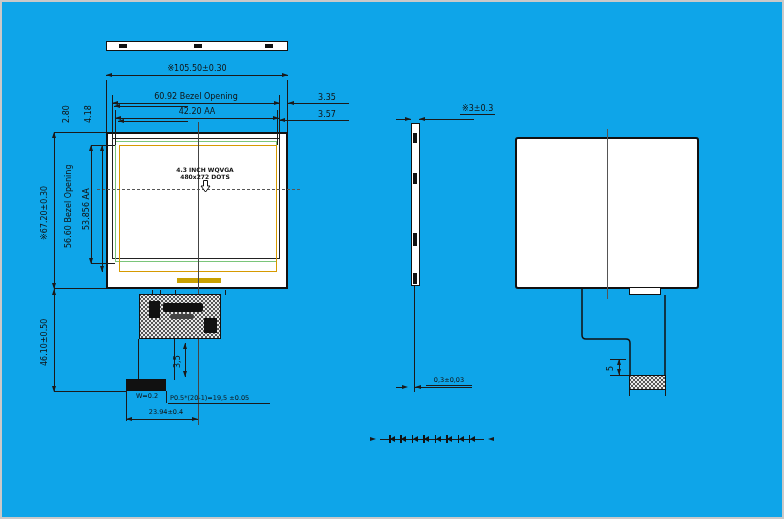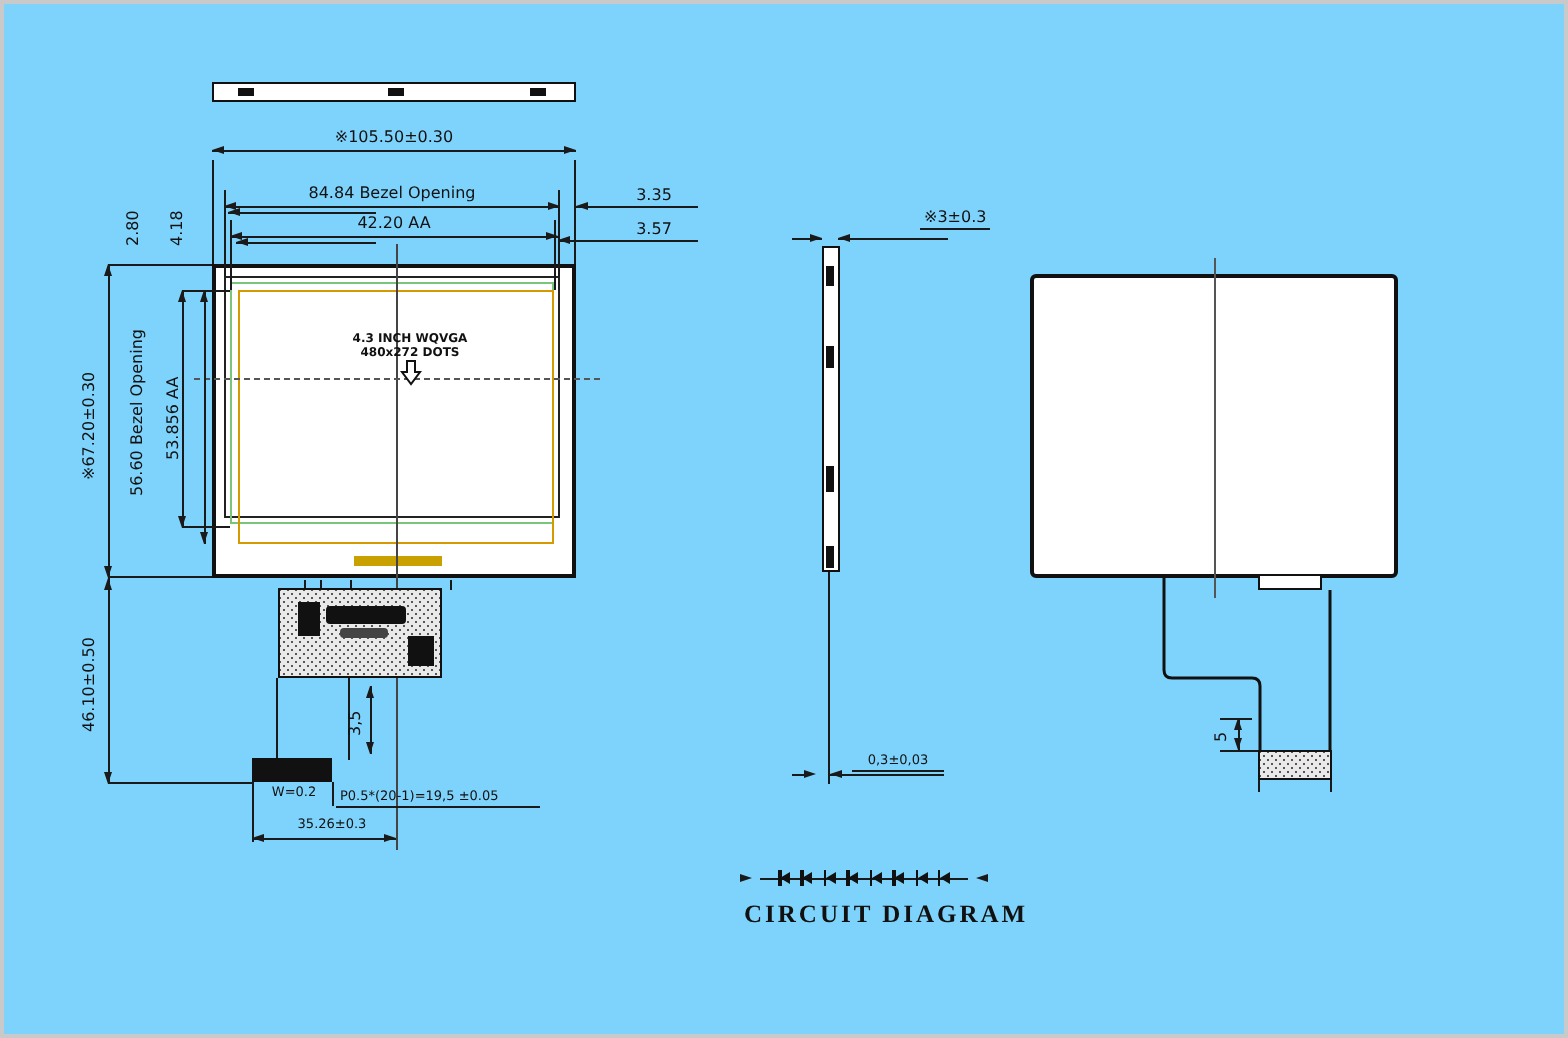--- a/index.html
+++ b/index.html
@@ -1,17 +1,17 @@
 <!DOCTYPE html>
 <html><head>
 <meta charset="utf-8">
 <style>
   html,body{margin:0;padding:0;background:#fff;}
   *{box-sizing:border-box;}
-  #canvas{position:relative;width:784px;height:519px;background:#7dd3fc;border:2px solid #c9c9c9;overflow:hidden;
+  #canvas{position:relative;width:784px;height:519px;background:#0ea5e9;border:2px solid #c9c9c9;overflow:hidden;
           font-family:"DejaVu Sans",sans-serif;color:#111;}
   .box{position:absolute;background:#fff;}
   .hl{position:absolute;background:#1a1a1a;height:1px;}
   .vl{position:absolute;background:#1a1a1a;width:1px;}
   .dash-h{position:absolute;border-top:1px dashed #555;height:0;}
   .ar{position:absolute;width:0;height:0;border:solid transparent;}
   .ar-l{border-width:2.5px 6px 2.5px 0;border-right-color:#1a1a1a;}
   .ar-r{border-width:2.5px 0 2.5px 6px;border-left-color:#1a1a1a;}
   .ar-u{border-width:0 2.5px 6px 2.5px;border-bottom-color:#1a1a1a;}
   .ar-d{border-width:6px 2.5px 0 2.5px;border-top-color:#1a1a1a;}
@@ -67,21 +67,21 @@
   <div class="hl" style="left:104px;top:73px;width:182px;"></div>
   <div class="ar ar-l" style="left:104px;top:70.5px;"></div>
   <div class="ar ar-r" style="left:280px;top:70.5px;"></div>
   <div class="dim" style="left:104px;top:62px;width:182px;">
     <span>※</span><span>105.50±0.30</span>
   </div>
 
   <div class="hl" style="left:110px;top:101px;width:168px;"></div>
   <div class="ar ar-l" style="left:110px;top:98.5px;"></div>
   <div class="ar ar-r" style="left:272px;top:98.5px;"></div>
-  <div class="dim" style="left:110px;top:90px;width:168px;">84.84 Bezel Opening</div>
+  <div class="dim" style="left:110px;top:90px;width:168px;">60.92 Bezel Opening</div>
 
   <div class="hl" style="left:113px;top:116px;width:164px;"></div>
   <div class="ar ar-l" style="left:113px;top:113.5px;"></div>
   <div class="ar ar-r" style="left:271px;top:113.5px;"></div>
   <div class="dim" style="left:113px;top:105px;width:164px;">42.20 AA</div>
 
   <div class="hl" style="left:286px;top:101px;width:61px;"></div>
   <div class="ar ar-l" style="left:286px;top:98.5px;"></div>
   <div class="dim" style="left:308px;top:91px;width:34px;">3.35</div>
   <div class="hl" style="left:277px;top:118px;width:70px;"></div>
@@ -141,21 +141,21 @@
   <div class="ar ar-u" style="left:180.5px;top:341px;"></div>
   <div class="ar ar-d" style="left:180.5px;top:369px;"></div>
   <div class="rotl" style="left:171px;top:366px;">3,5</div>
 
   <div class="vl" style="left:124px;top:389px;height:30px;"></div>
   <div class="vl" style="left:164px;top:389px;height:12px;"></div>
   <div class="dim dim-s" style="left:130px;top:390px;width:30px;">W=0.2</div>
 
   <div class="dim dim-s underlined" style="left:166px;top:392px;width:102px;text-align:left;">P0.5*(20-1)=19,5 ±0.05</div>
 
-  <div class="dim dim-s" style="left:134px;top:406px;width:60px;">35.26±0.3</div>
+  <div class="dim dim-s" style="left:134px;top:406px;width:60px;">23.94±0.4</div>
   <div class="hl" style="left:124px;top:417px;width:72px;"></div>
   <div class="ar ar-l" style="left:124px;top:414.5px;"></div>
   <div class="ar ar-r" style="left:190px;top:414.5px;"></div>
 
   <div class="dim" style="left:426px;top:102px;width:48px;">
     <span class="underlined" style="border-color:#1a1a1a;margin-left:32px;">
       <span>※</span><span>3±0.3</span>
     </span>
   </div>
   <div class="hl" style="left:394px;top:117px;width:15px;"></div>
@@ -202,15 +202,14 @@
   <div style="position:absolute;left:386px;top:431px;width:88px;height:12px;display:flex;justify-content:space-between;align-items:center;">
       <span class="led"></span>
       <span class="led"></span>
       <span class="led"></span>
       <span class="led"></span>
       <span class="led"></span>
       <span class="led"></span>
       <span class="led"></span>
       <span class="led"></span>
     </div>
-  <div class="title-serif" style="left:370px;top:448px;width:120px;">CIRCUIT DIAGRAM</div>
 
 </div>
 
 </body></html>

